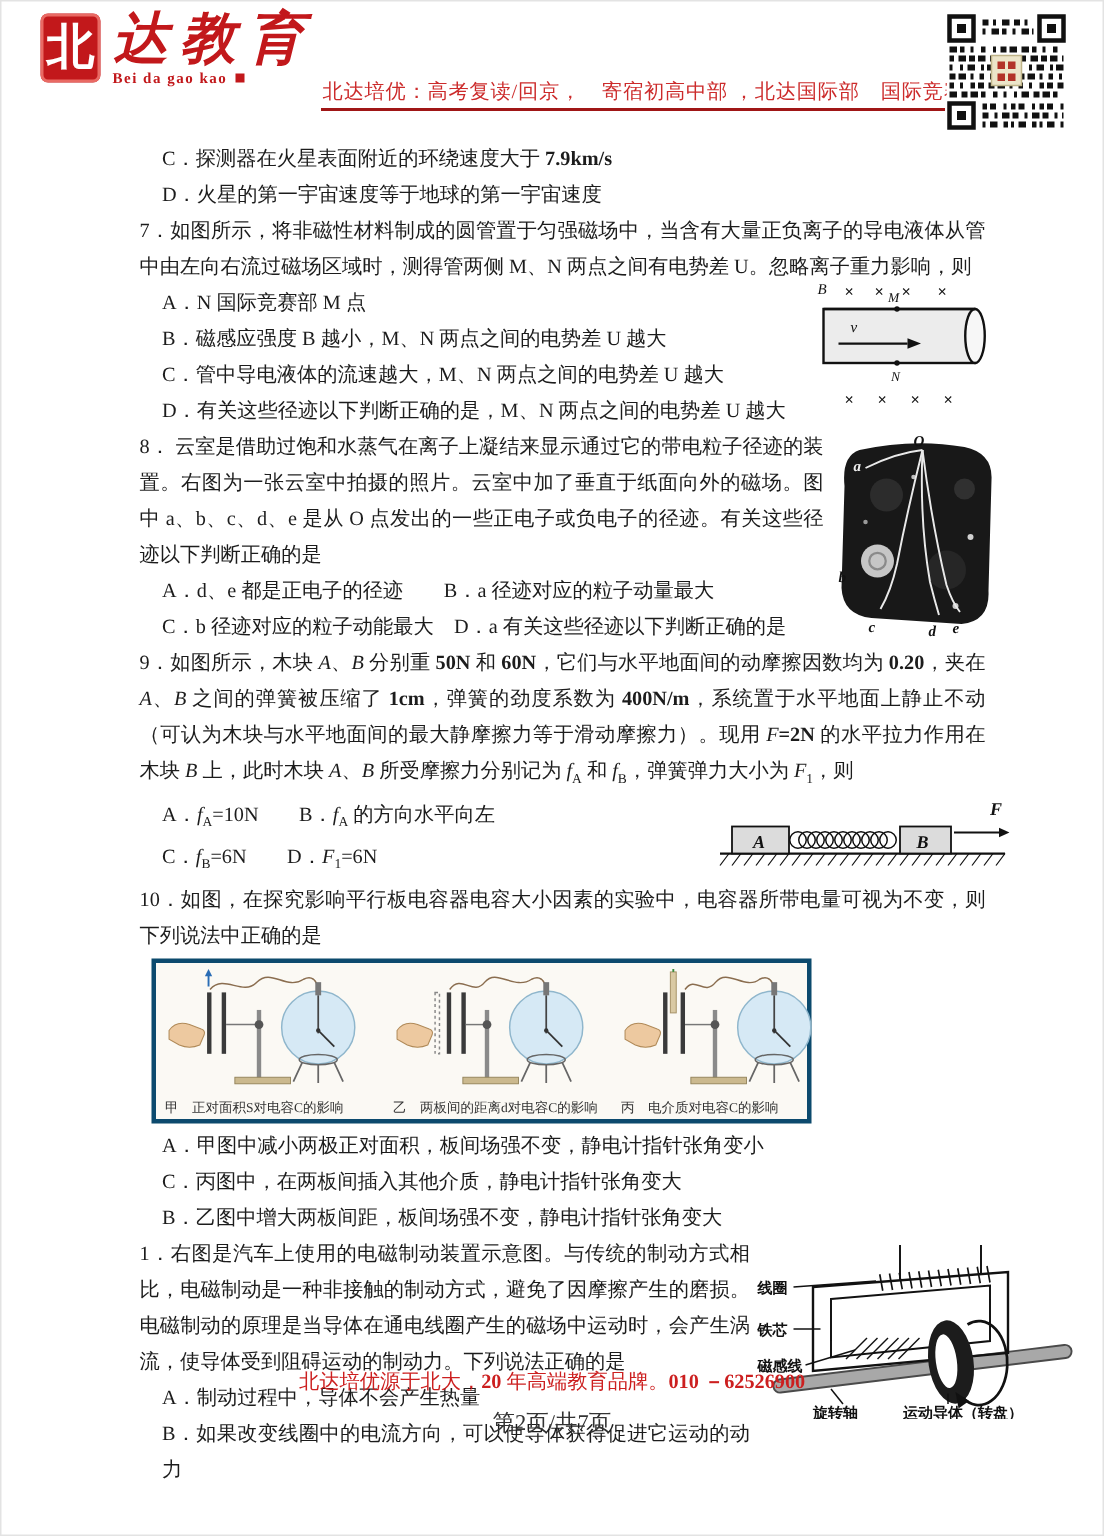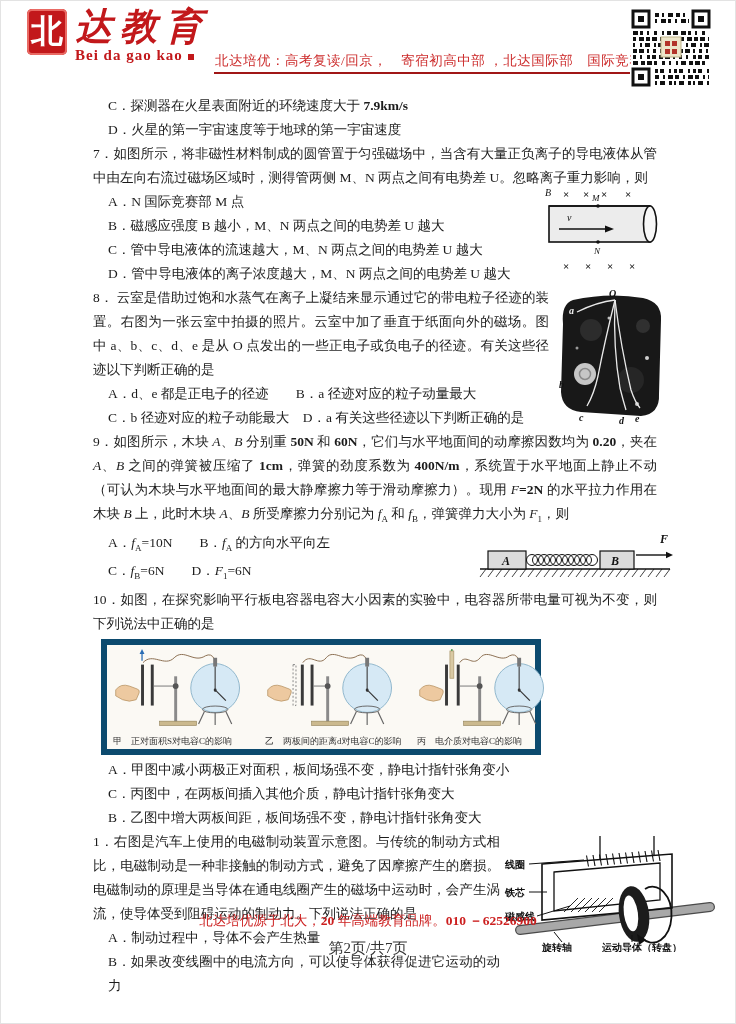--- a/index.html
+++ b/index.html
@@ -8,38 +8,38 @@
         font-family:"Liberation Serif","DejaVu Serif",serif;color:#1c1c1c;}
   
   .header{position:relative;height:88px;}
   .logo{position:absolute;left:26px;top:8px;display:flex;align-items:flex-start;}
   .seal{width:40px;height:46px;background:#c2181b;color:#fff;border-radius:5px;
         display:flex;align-items:center;justify-content:center;
         font-size:32px;font-weight:bold;box-shadow:inset 0 0 0 2px #e96a64;}
   .brand-wrap{margin-left:8px;}
   .brand{font-size:37px;line-height:36px;font-weight:bold;color:#c2181b;
          letter-spacing:8px;font-style:italic;}
-  .brand-sub{font-size:15px;font-weight:bold;color:#c2181b;margin-top:2px;letter-spacing:1px;}
+  .brand-sub{font-size:10px;font-weight:bold;color:#c2181b;margin-top:2px;letter-spacing:1px;}
   .brand-sub .sq{display:inline-block;width:6px;height:6px;background:#c2181b;margin-left:5px;}
   .tagline{position:absolute;left:214px;top:51px;font-size:13.5px;color:#cc2b2b;
            letter-spacing:.5px;white-space:nowrap;}
   .rule{position:absolute;left:213px;top:71px;width:416px;height:2px;background:#a01616;}
   .qr{position:absolute;right:24px;top:8px;}
   
   .content{padding:5px 78px 0 92px;font-size:13.5px;line-height:24px;text-align:justify;}
   .opt{padding-left:15px;}
   .stem{}
   .q{margin:0;}
   
   .fig7{float:right;width:130px;height:90px;margin:-6px -16px 0 6px;}
   .fig8{float:right;width:112px;height:138px;margin:2px -12px 2px 8px;}
   .fig9{float:right;width:195px;height:50px;margin:-2px -16px 0 4px;}
   .fig11{float:right;width:225px;height:118px;margin:4px -72px 0 4px;}
   
-  .strip{display:flex;gap:14px;background:#fbf9f4;border:6px solid #0c4a6e;
+  .strip{display:flex;gap:14px;background:#fbf9f4;border:3px solid #0c4a6e;
          padding:4px 6px 2px 6px;margin:3px 0 3px 8px;width:440px;box-sizing:border-box;}
   .setup{width:138px;}
   .setup .cap{font-size:9px;line-height:12px;color:#333;white-space:nowrap;}
   
   .footer{position:absolute;left:0;right:0;top:910px;text-align:center;}
   .slogan{color:#cc1f1f;font-size:13.5px;line-height:20px;}
   .pageno{color:#333;font-size:15px;margin-top:8px;}
   svg text{font-family:"Liberation Serif","DejaVu Serif",serif;}
   sub{font-size:9px;}
 </style>
@@ -136,21 +136,21 @@
           <g font-size="10" font-style="italic" fill="#111">
             <text x="2" y="12">B</text>
             <text x="49" y="17" font-size="9">M</text>
             <text x="51" y="70" font-size="9">N</text>
             <text x="24" y="37">v</text>
           </g>
         </svg>
         <div class="opt">A．N 国际竞赛部 M 点</div>
         <div class="opt">B．磁感应强度 B 越小，M、N 两点之间的电势差 U 越大</div>
         <div class="opt">C．管中导电液体的流速越大，M、N 两点之间的电势差 U 越大</div>
-        <div class="opt">D．管中导电液体的离子浓度越大，M、N 两点之间的电势差 U 越大</div>
+        <div class="opt">D．有关这些径迹以下判断正确的是，M、N 两点之间的电势差 U 越大</div>
       </div>
     </div>
 
     <div class="q">
       <svg class="fig8" viewBox="0 0 112 138">
         <path d="M16,12 Q4,16 6,36 L4,104 Q5,122 24,124 L84,128 Q103,126 102,106 L104,32 Q105,14 86,10 Q52,4 16,12 Z" fill="#181818"></path>
         <circle cx="34" cy="42" r="11" fill="#2c2c2c"></circle>
         <circle cx="74" cy="92" r="13" fill="#262626"></circle>
         <circle cx="86" cy="38" r="7" fill="#303030"></circle>
         <circle cx="90" cy="70" r="2" fill="#cfcfcf"></circle>

